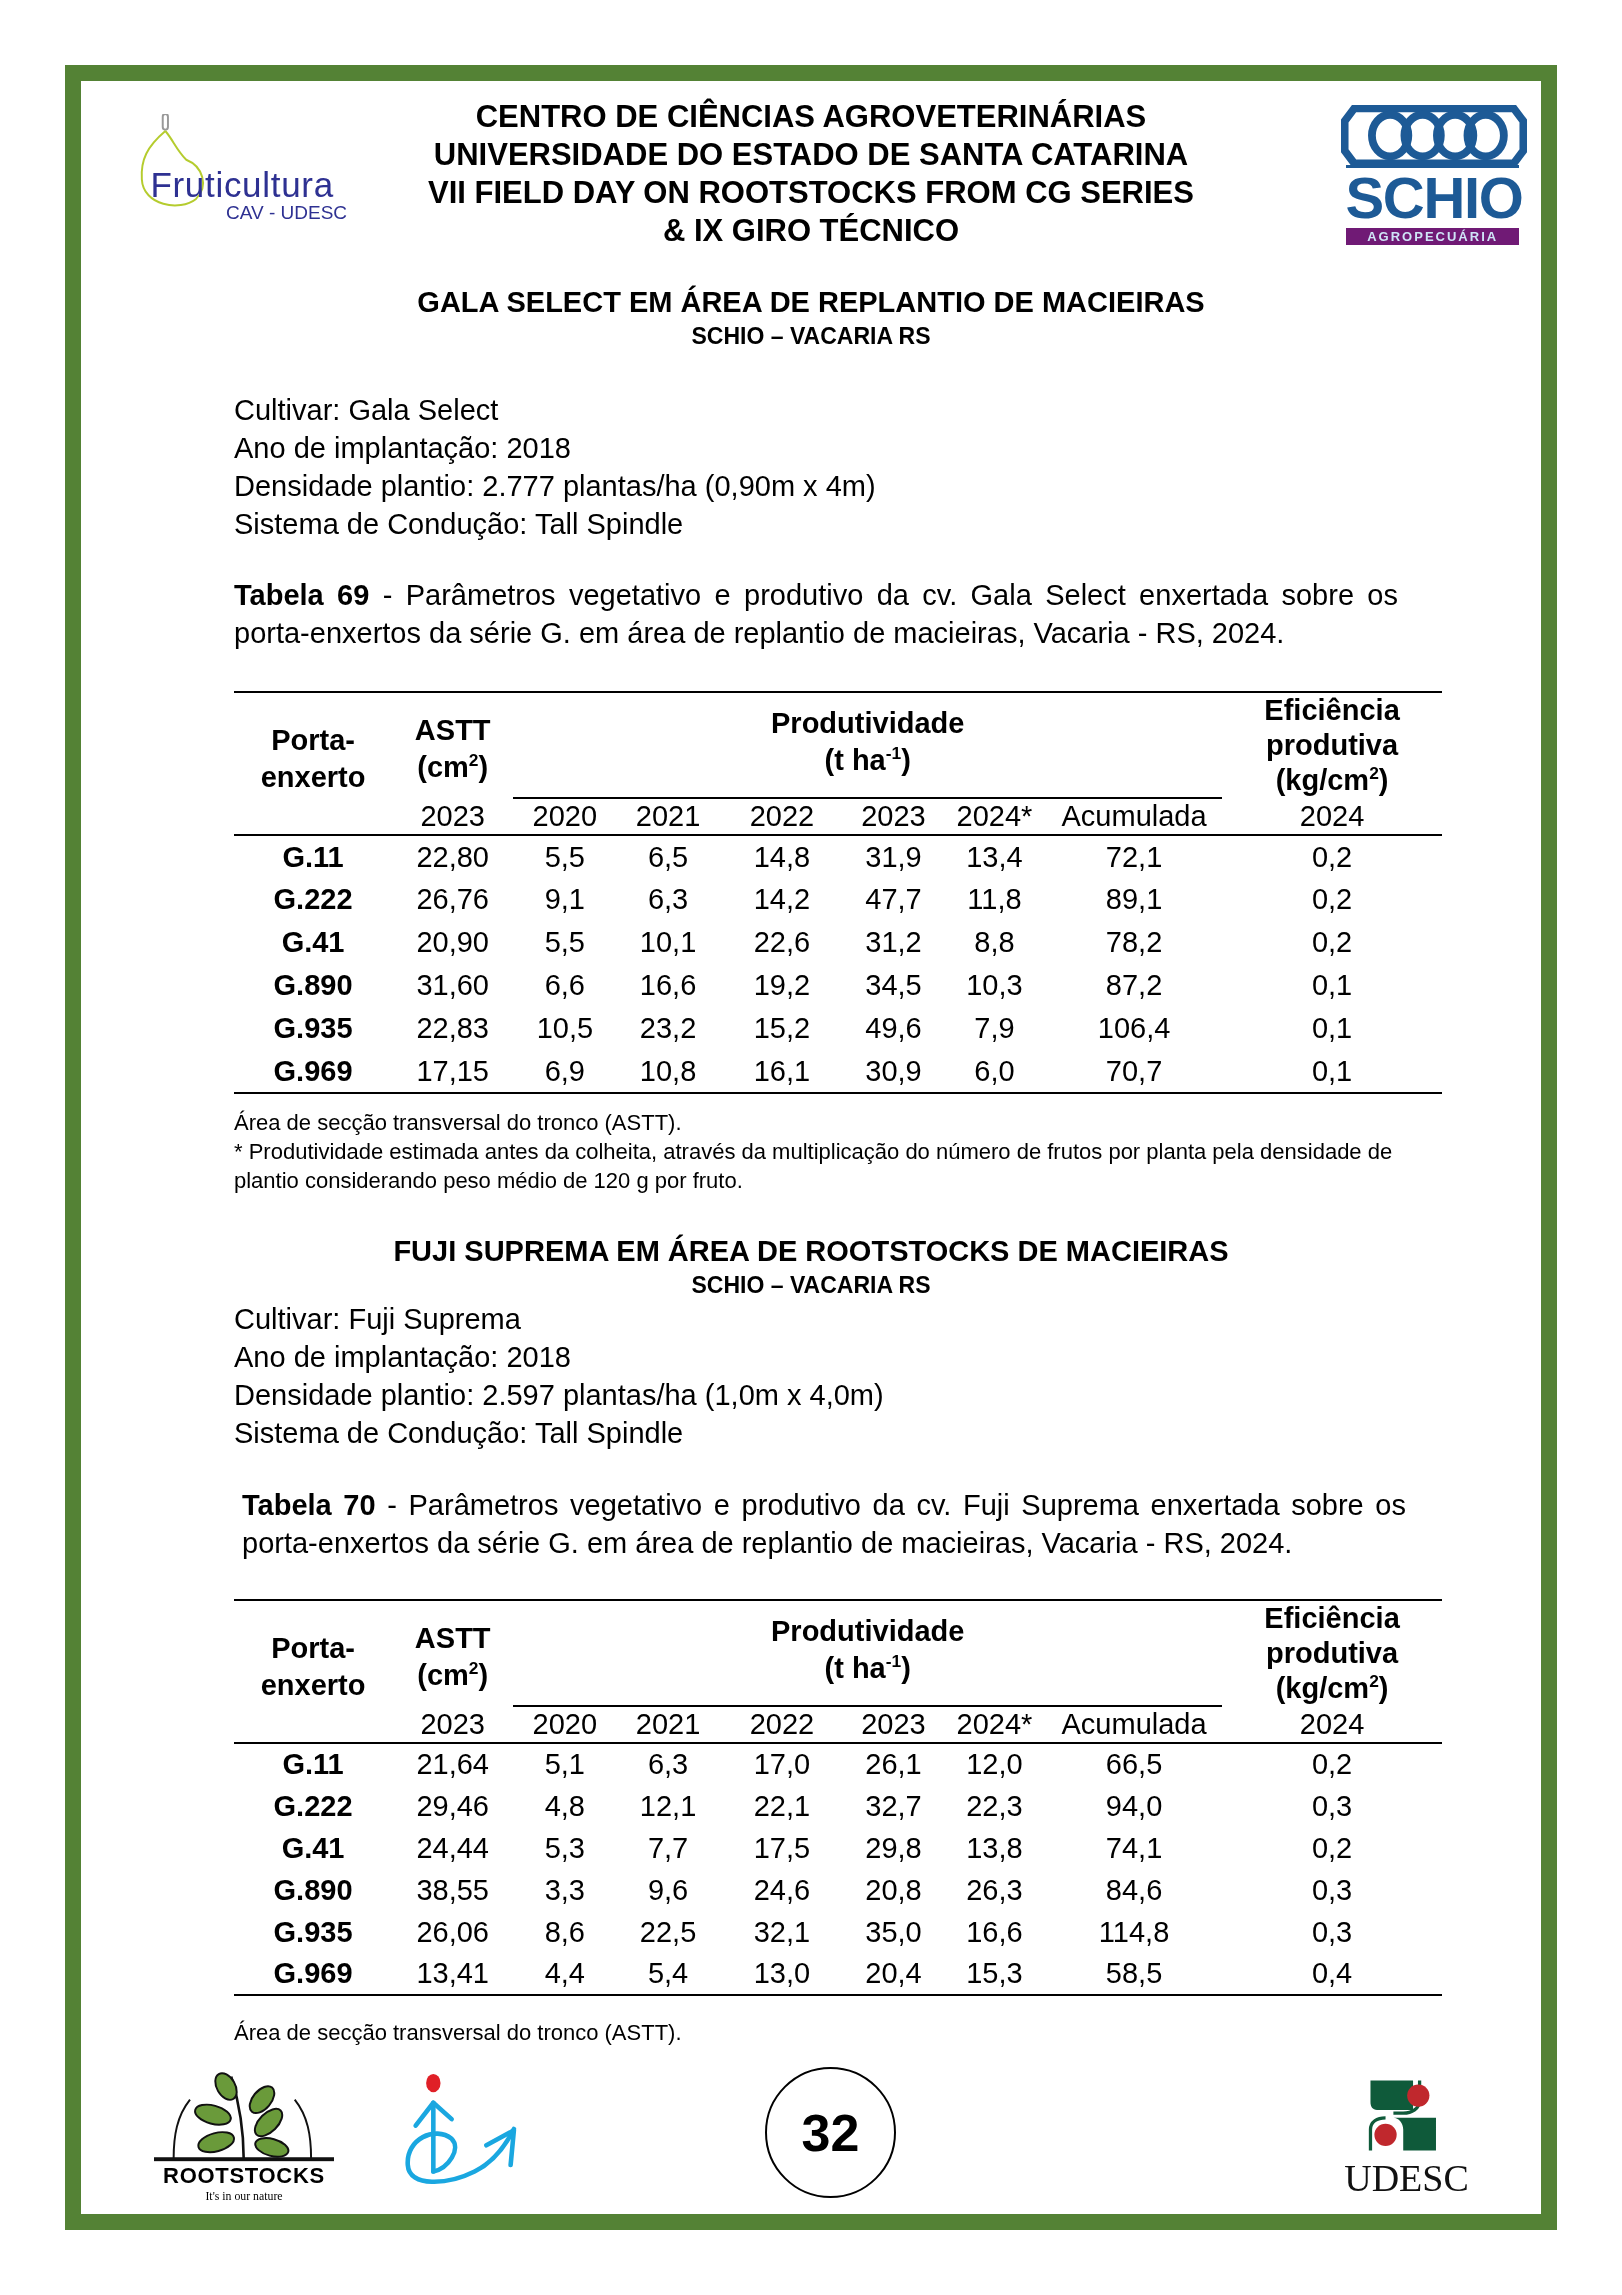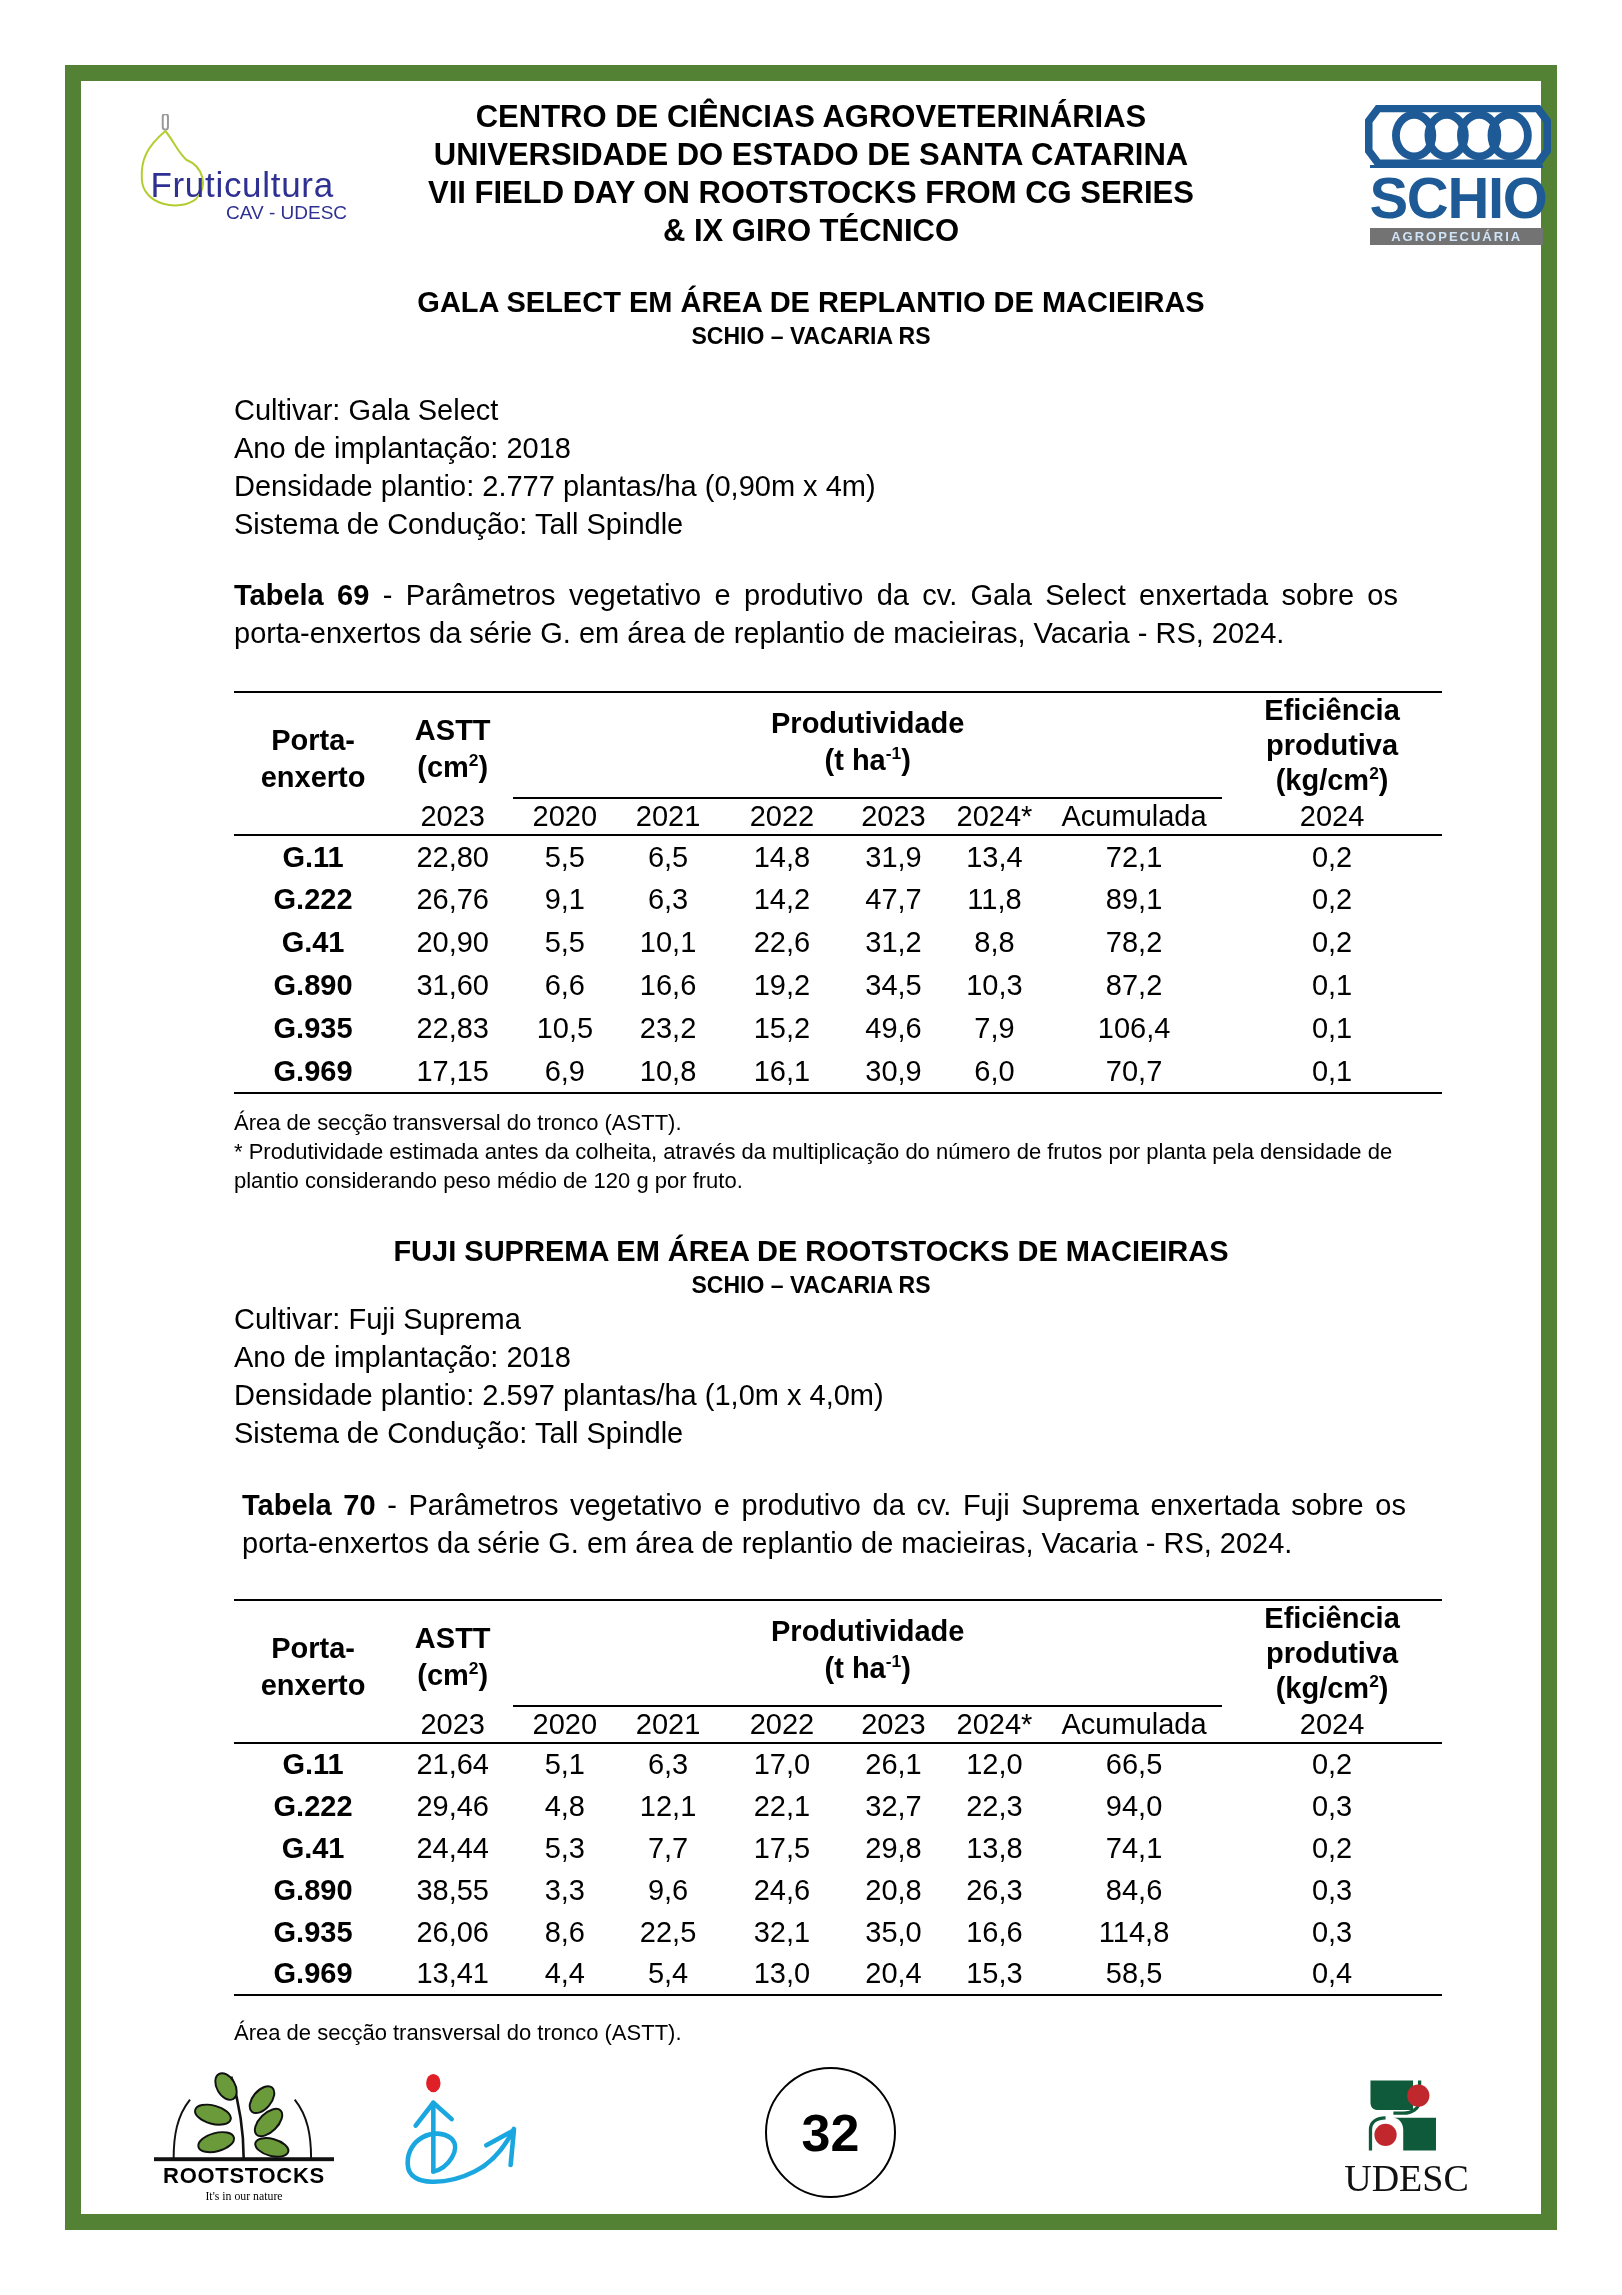--- a/index.html
+++ b/index.html
@@ -4,21 +4,21 @@
 <style>
   html, body { margin: 0; padding: 0; background: #ffffff; }
   body { width: 1622px; height: 2295px; position: relative; overflow: hidden;
          font-family: "Liberation Sans", "DejaVu Sans", sans-serif; color: #000; }
   .frame { position: absolute; left: 65px; top: 65px; width: 1492px; height: 2165px;
            box-sizing: border-box; border: 16.4px solid #548235; }
   .abs { position: absolute; }
   .hdr-title { left: 366px; top: 98px; width: 890px; text-align: center; font-weight: bold;
                font-size: 31px; line-height: 38px; }
   .logo-fruti { left: 134px; top: 114px; width: 222px; height: 98px; }
-  .logo-schio { left: 1341px; top: 105px; width: 186px; height: 141px; margin-left: 24px; }
+  .logo-schio { left: 1341px; top: 105px; width: 186px; height: 141px; }
   .section-title { left: 222px; width: 1178px; text-align: center; font-weight: bold; font-size: 29px; }
   .section-sub { left: 222px; width: 1178px; text-align: center; font-weight: bold; font-size: 23px; }
   .info { left: 234px; font-size: 29px; line-height: 38px; }
   .info div { white-space: nowrap; }
   .caption { left: 234px; width: 1164px; font-size: 29px; line-height: 38px; text-align: justify; }
   .caption b { font-weight: bold; }
   table.data { position: absolute; left: 234px; width: 1208px; border-collapse: collapse;
                font-size: 29px; }
   table.data td, table.data th { text-align: center; padding: 0; }
   table.data th { font-weight: bold; }
@@ -56,21 +56,21 @@
 <div class="abs logo-schio">
   <svg width="186" height="65" viewBox="0 0 285 100">
     <path d="M20 5 H265 L280 25 V70 L265 90 H20 L5 70 V25 Z" fill="none" stroke="#1d5a96" stroke-width="12"></path>
     <ellipse cx="75" cy="47" rx="28" ry="32" fill="none" stroke="#1d5a96" stroke-width="12"></ellipse>
     <ellipse cx="125" cy="47" rx="28" ry="32" fill="none" stroke="#1d5a96" stroke-width="12"></ellipse>
     <ellipse cx="175" cy="47" rx="28" ry="32" fill="none" stroke="#1d5a96" stroke-width="12"></ellipse>
     <ellipse cx="222" cy="47" rx="28" ry="32" fill="none" stroke="#1d5a96" stroke-width="12"></ellipse>
   </svg>
   <div class="abs" style="left:5.2px;top:60px;width:173px;height:3.3px;background:#1d5a96;"></div>
   <div class="abs" style="left:0;top:64px;width:186px;text-align:center;font-weight:bold;font-size:58px;line-height:58px;color:#1d5a96;letter-spacing:-1.3px;">SCHIO</div>
-  <div class="abs" style="left:5.2px;top:123px;width:173px;height:17px;background:#737373;color:#cfe4f7;font-size:13px;font-weight:bold;text-align:center;line-height:17px;letter-spacing:2px;">AGROPECUÁRIA</div>
+  <div class="abs" style="left:5.2px;top:123px;width:173px;height:17px;background:#701a75;color:#cfe4f7;font-size:13px;font-weight:bold;text-align:center;line-height:17px;letter-spacing:2px;">AGROPECUÁRIA</div>
 </div>
 
 <div class="abs section-title" style="top:286px;">GALA SELECT EM ÁREA DE REPLANTIO DE MACIEIRAS</div>
 <div class="abs section-sub" style="top:323px;">SCHIO – VACARIA RS</div>
 
 <div class="abs info" style="top:391px;">
   <div>Cultivar: Gala Select</div>
   <div>Ano de implantação: 2018</div>
   <div>Densidade plantio: 2.777 plantas/ha (0,90m x 4m)</div>
   <div>Sistema de Condução: Tall Spindle</div>

